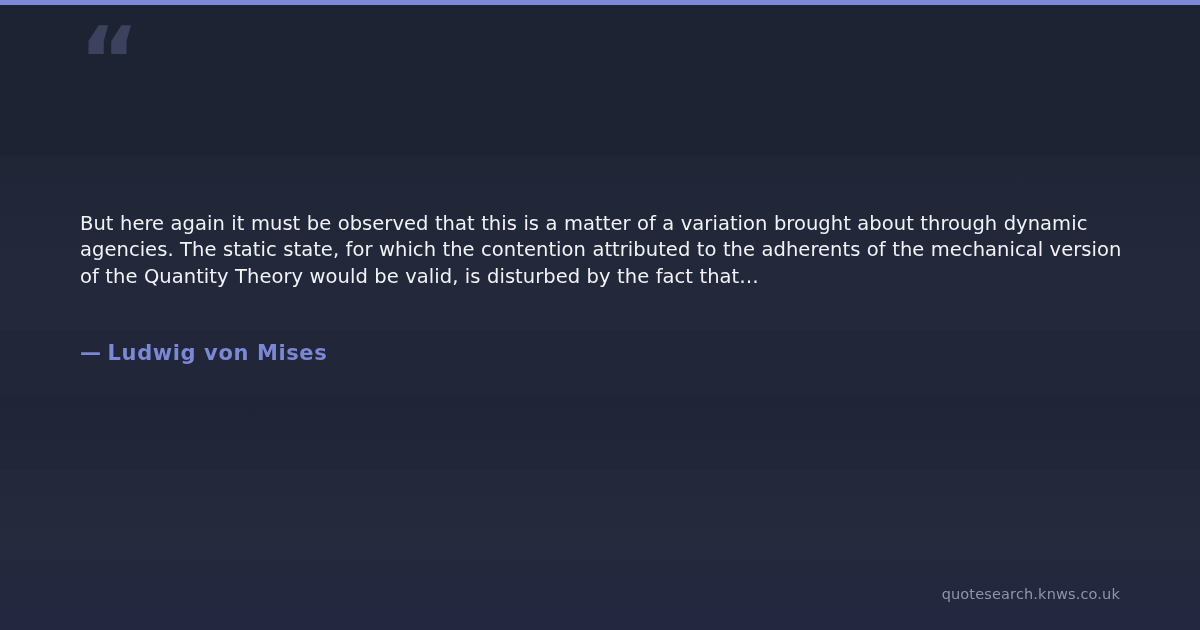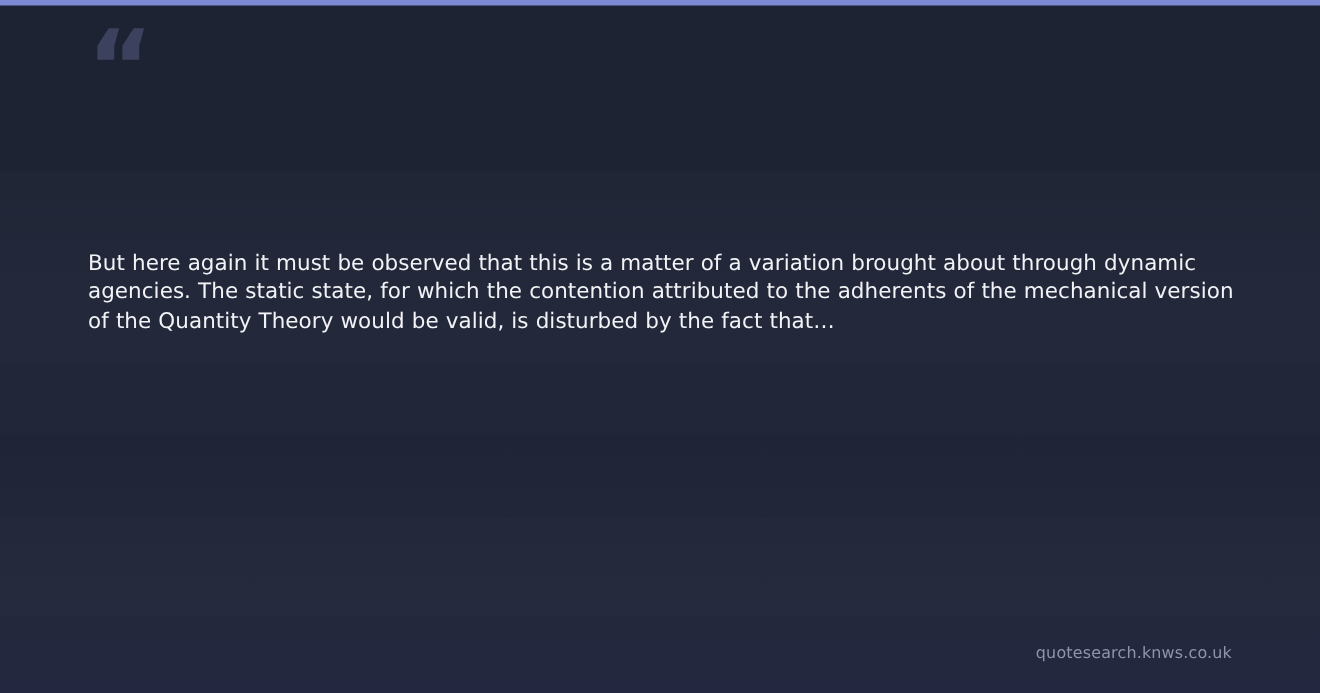--- a/index.html
+++ b/index.html
@@ -67,21 +67,21 @@
     font-weight: 700;
     line-height: 1;
     color: #3c425e;
     letter-spacing: -2px;
     user-select: none;
   }
 
   .content {
     position: absolute;
     left: 80px;
-    top: 226px;
+    top: 211px;
     width: 1045px;
   }
 
   .quote-text {
     margin: 0;
     font-family: "DejaVu Sans", sans-serif;
     font-size: 19.5px;
     line-height: 26.3px;
     font-weight: 400;
     color: #f2f3f7;
@@ -127,18 +127,21 @@
   <div class="accent-bar"></div>
 
   <div class="band-overlay"></div>
 
   <div class="quote-mark">“</div>
 
   <div class="content">
 
     <p class="quote-text">But here again it must be observed that this is a matter of a variation brought about through dynamic agencies. The static state, for which the contention attributed to the adherents of the mechanical version of the Quantity Theory would be valid, is disturbed by the fact that…</p>
 
+    <p class="author">
+      <span class="dash">—</span><span>Ludwig von Mises</span>
+    </p>
 
   </div>
 
   <div class="site-url">quotesearch.knws.co.uk</div>
 
 </div>
 
 </body></html>

